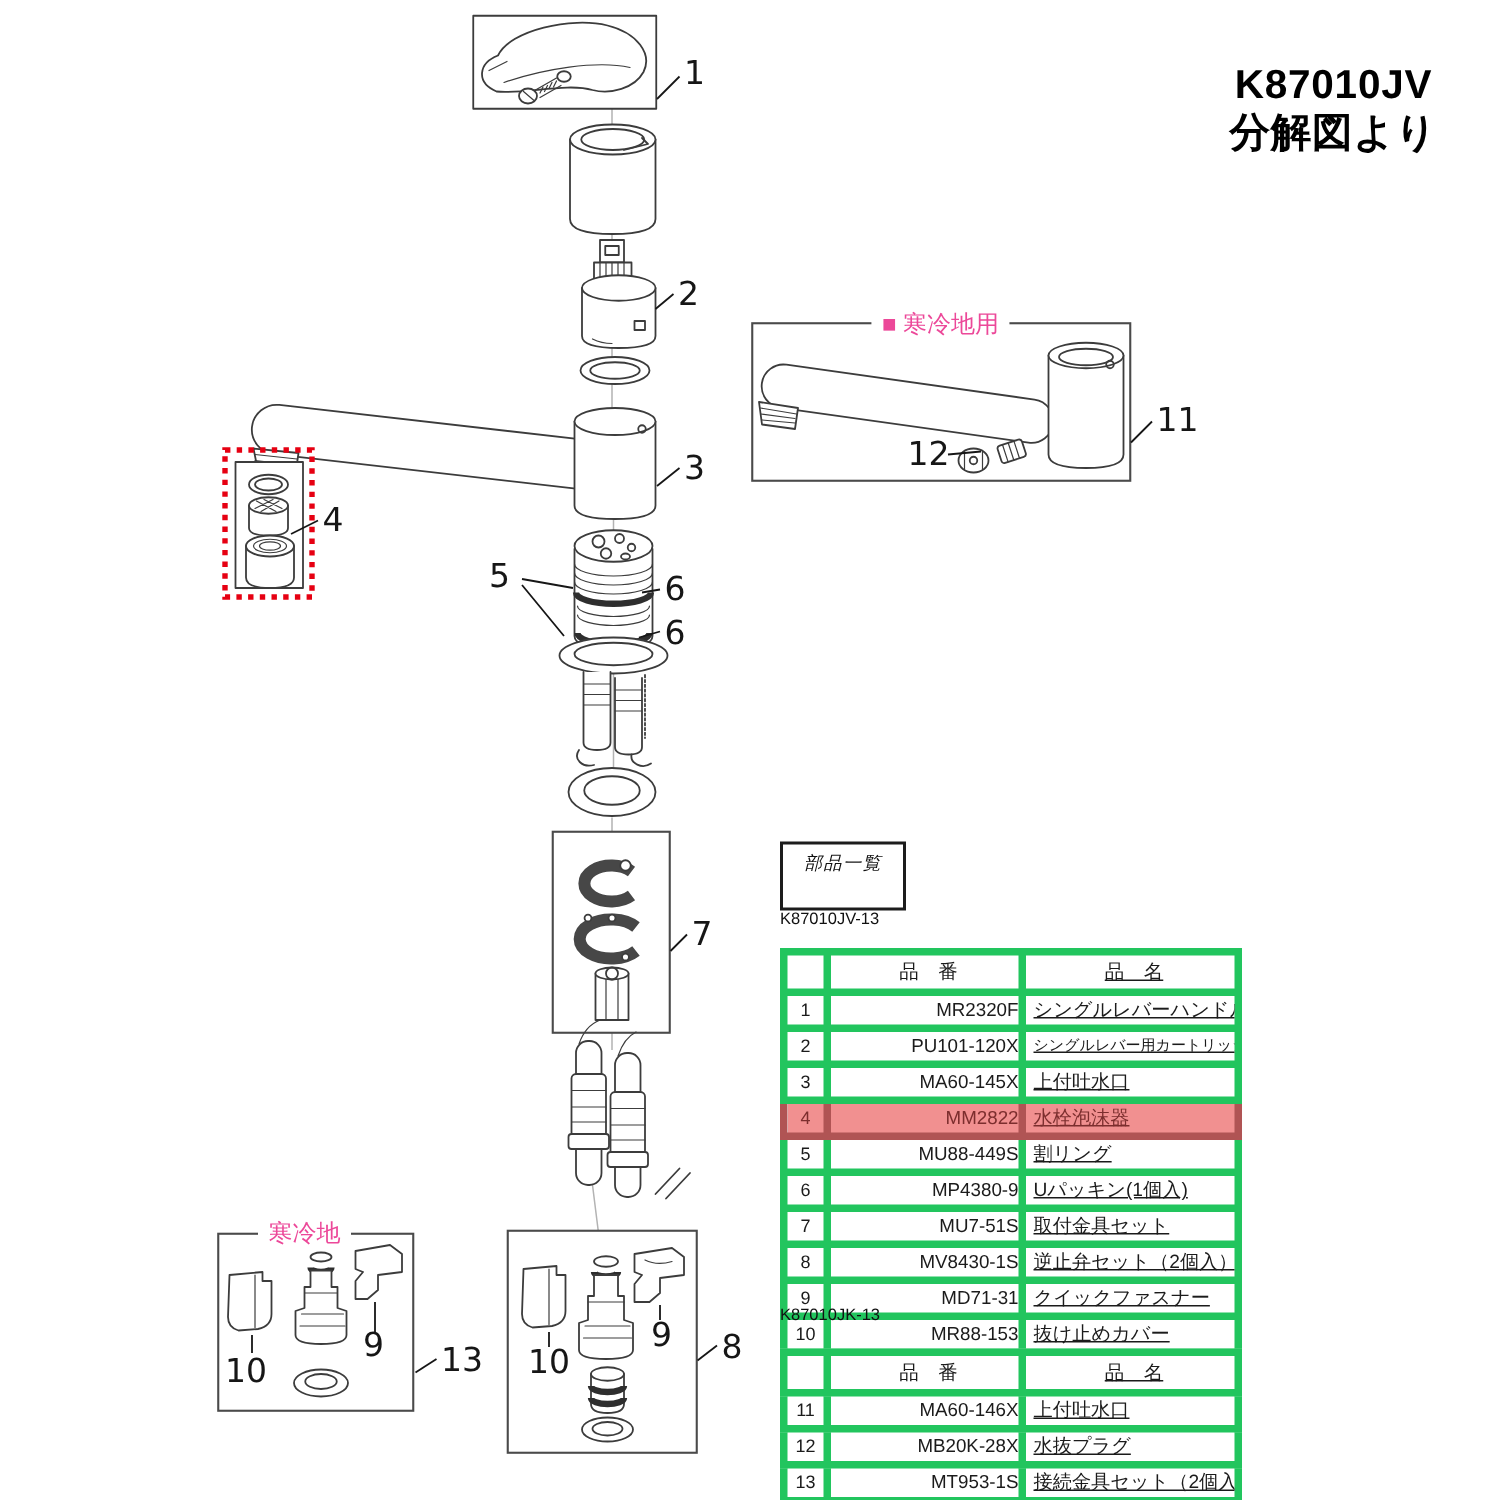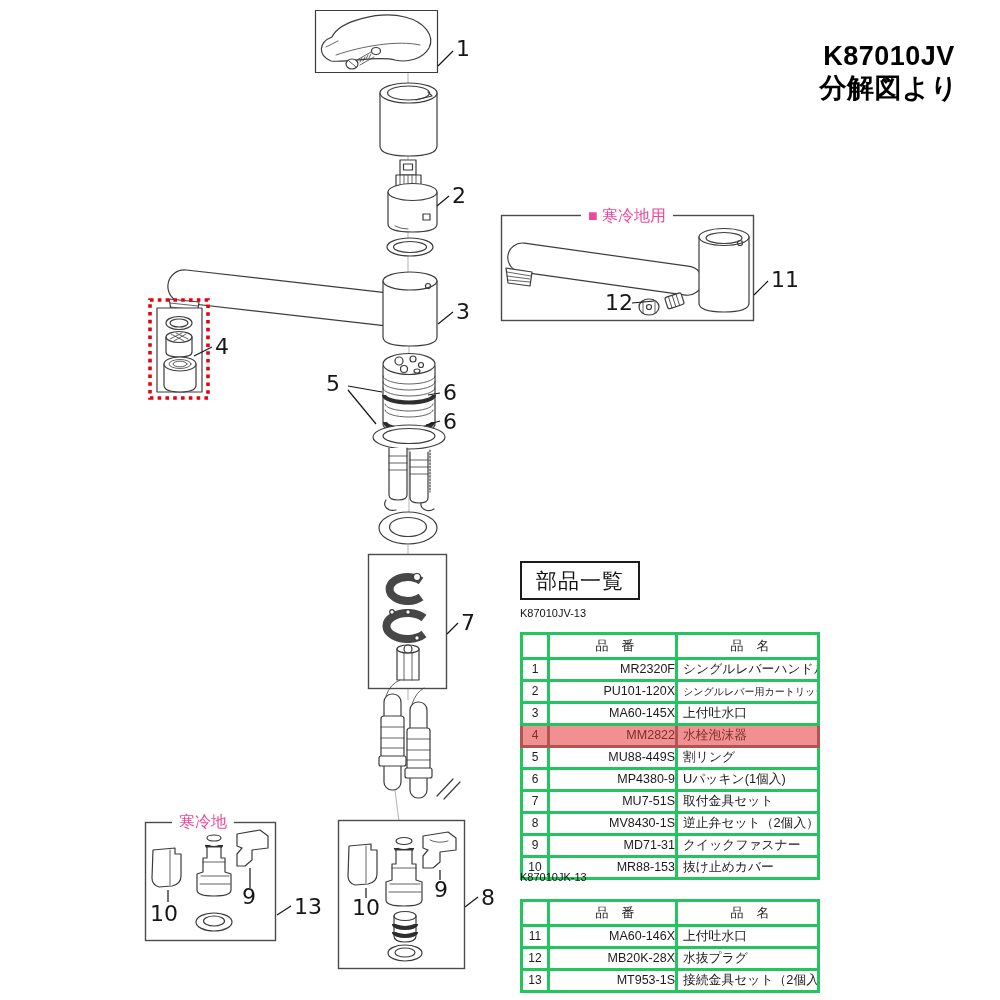--- a/index.html
+++ b/index.html
@@ -22,37 +22,37 @@
   .callout{font-size:22px;fill:#161616;}
   .leader{stroke:#161616;stroke-width:1.2;fill:none;}
   .red-dotted{stroke:var(--highlight-box);stroke-width:3.6;stroke-dasharray:3.6 4.2;fill:none;}
 
   .title{
     position:absolute;left:800px;top:40px;width:178px;text-align:center;
     font-weight:bold;font-size:27px;line-height:1.2;letter-spacing:.5px;color:#000;
   }
   .heading{
     position:absolute;left:520px;top:561px;border:2px solid #1c1c1c;background:#fff;
-    font-size:21px;padding:4px 14px 3px;letter-spacing:1px;
+    font-size:12px;padding:4px 14px 21px;letter-spacing:1px;font-style:italic;
   }
   .model-label{position:absolute;font-size:11px;color:#111;}
   .box-label{position:absolute;background:#fff;font-size:16px;color:#ec4899;padding:0 7px;white-space:nowrap;}
 
   table.parts-table{
     position:absolute;border-collapse:collapse;table-layout:fixed;width:278px;
     background:#fff;border:2px solid #2b2b2b;
   }
   .parts-table th,.parts-table td{
-    border:3px solid #22c55e;height:19px;line-height:1.1;overflow:hidden;
+    border:5px solid #22c55e;height:19px;line-height:1.1;overflow:hidden;
     white-space:nowrap;font-weight:normal;color:#1b1b1b;
   }
   .parts-table th{height:22px;text-align:center;font-size:13px;}
   .c-idx{width:24px;text-align:center;font-size:12px;padding:0;}
   .c-code{width:120px;font-size:12.5px;padding:0 0 0 5px;text-align:right;}
-  .c-name{width:134px;font-size:12.8px;padding:0 0 0 5px;text-align:left;}
+  .c-name{width:134px;font-size:12.8px;padding:0 0 0 5px;text-align:left;text-decoration:underline;}
   td.small-name{font-size:10px;}
   tr.hl td{background:var(--highlight-row-bg);color:#7c2e2e;border-color:#b05454;}
 </style>
 </head>
 <body>
 
 <div class="stage">
 
   <svg width="1000" height="1000" viewBox="0 0 1000 1000">
 

